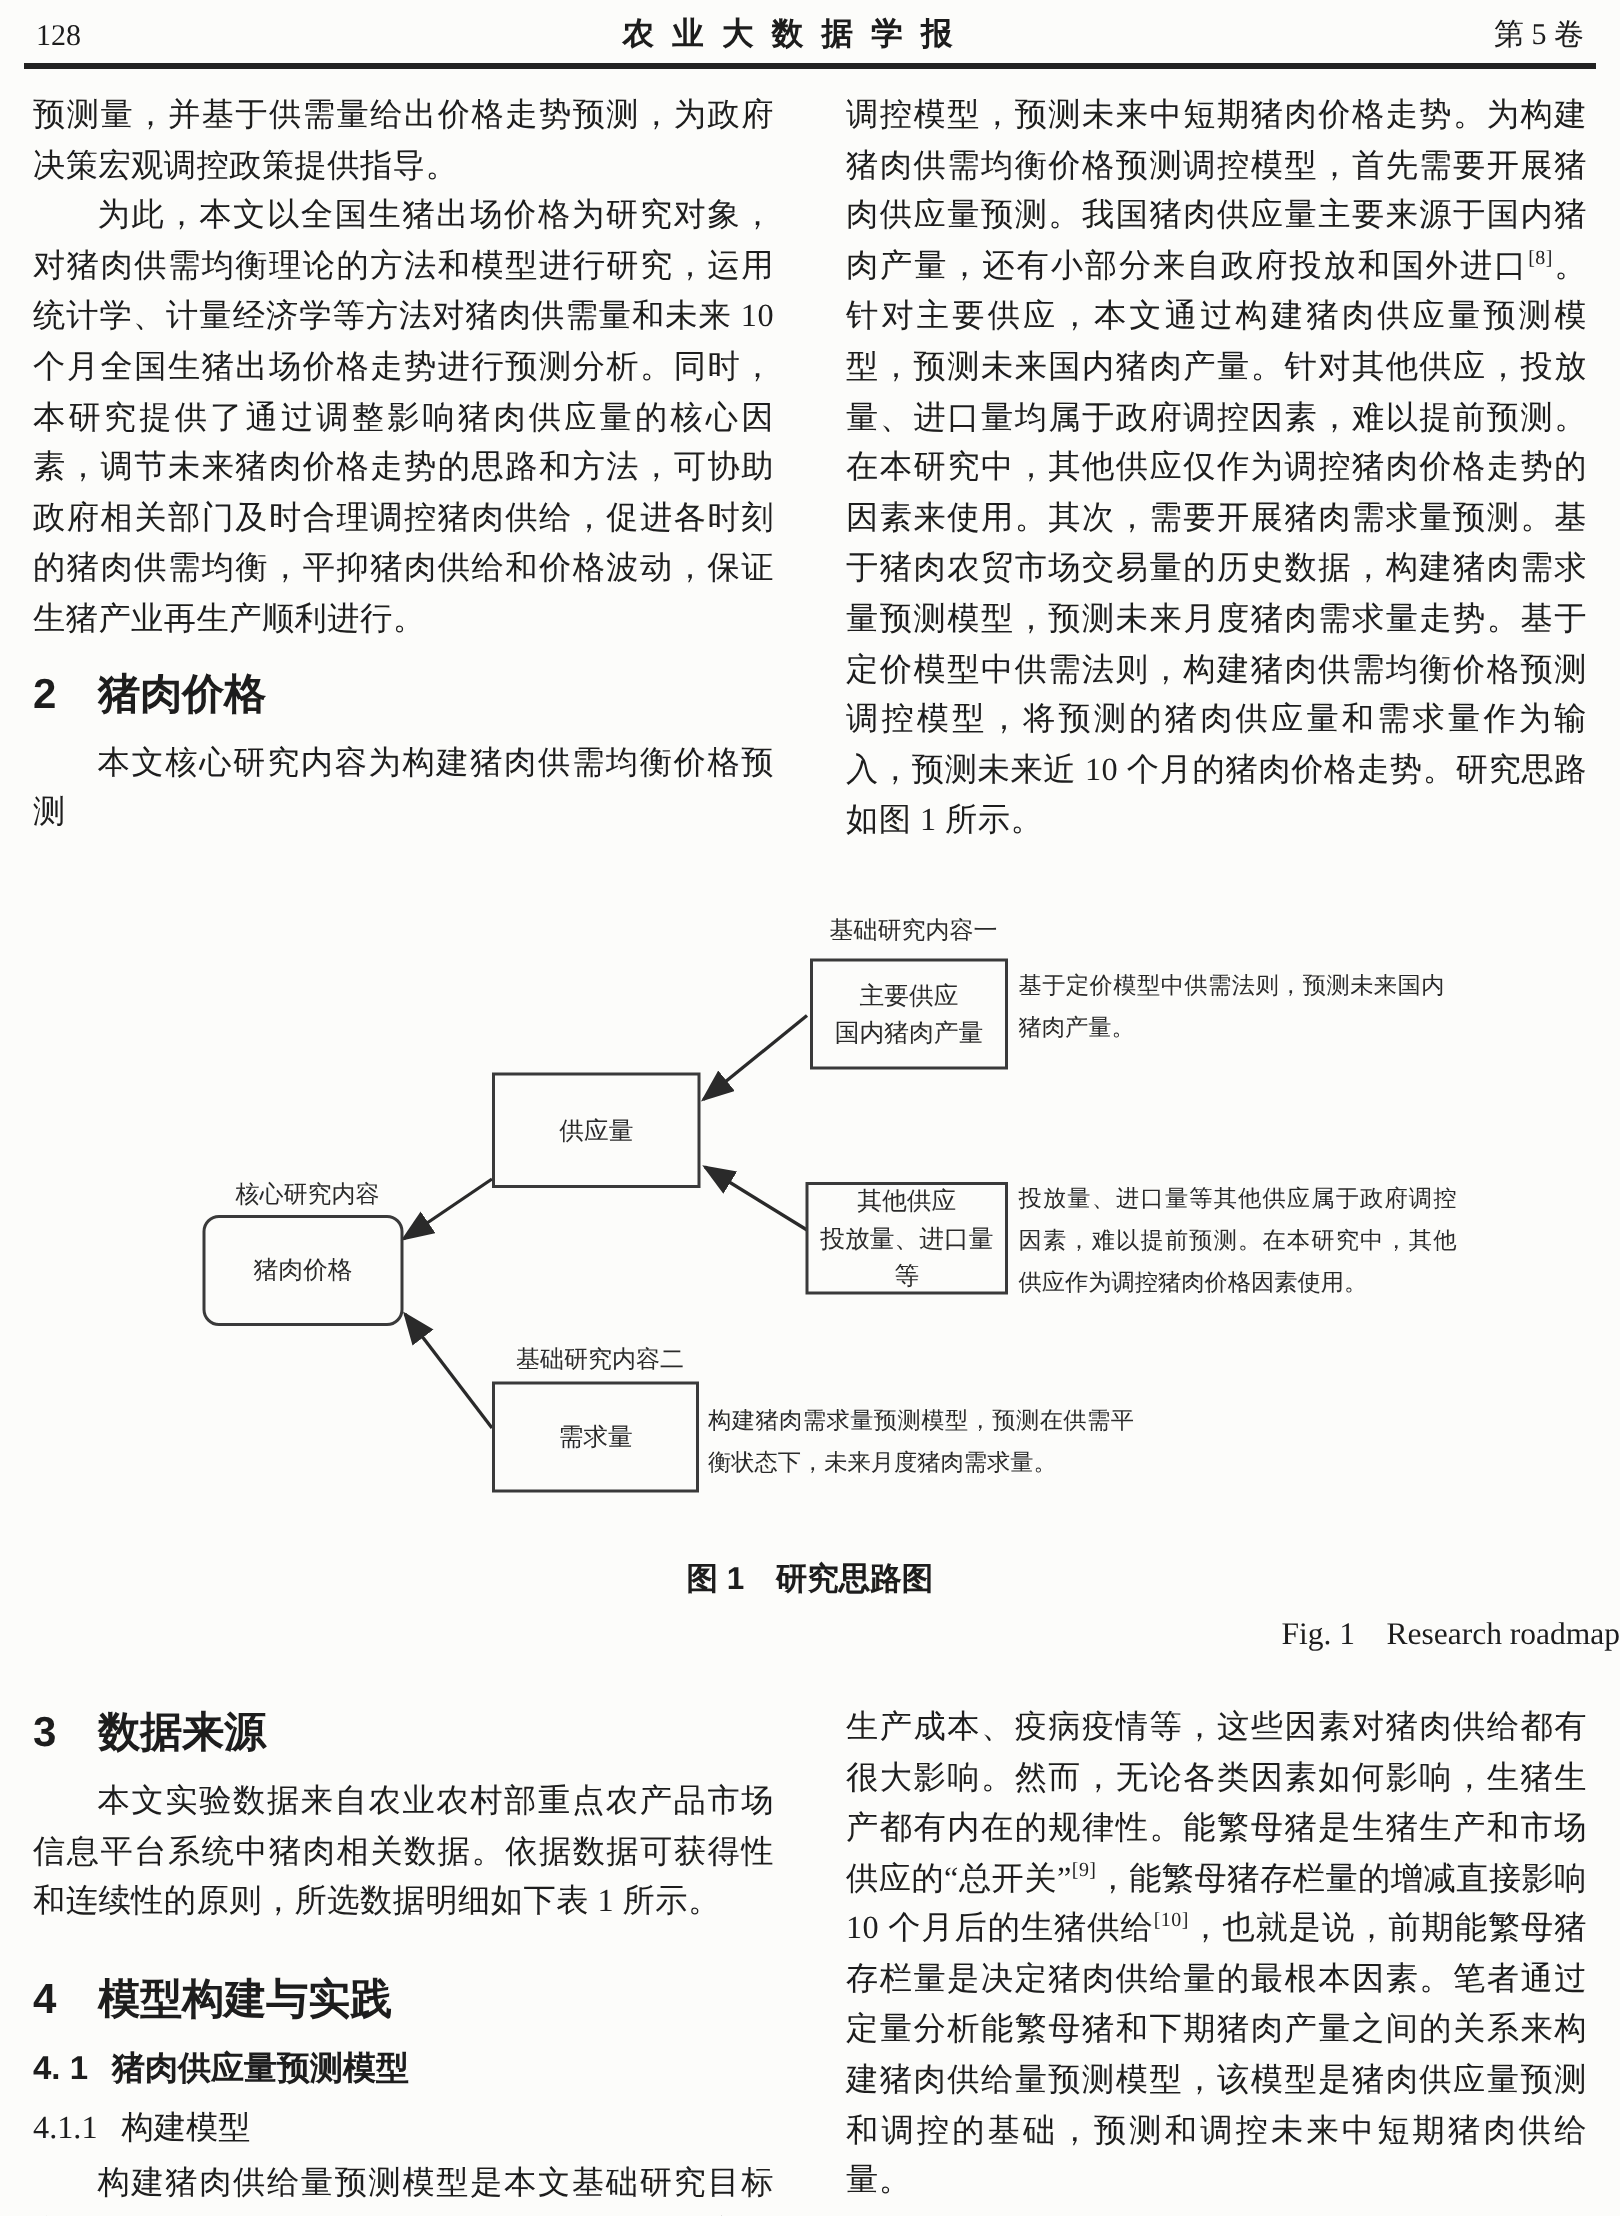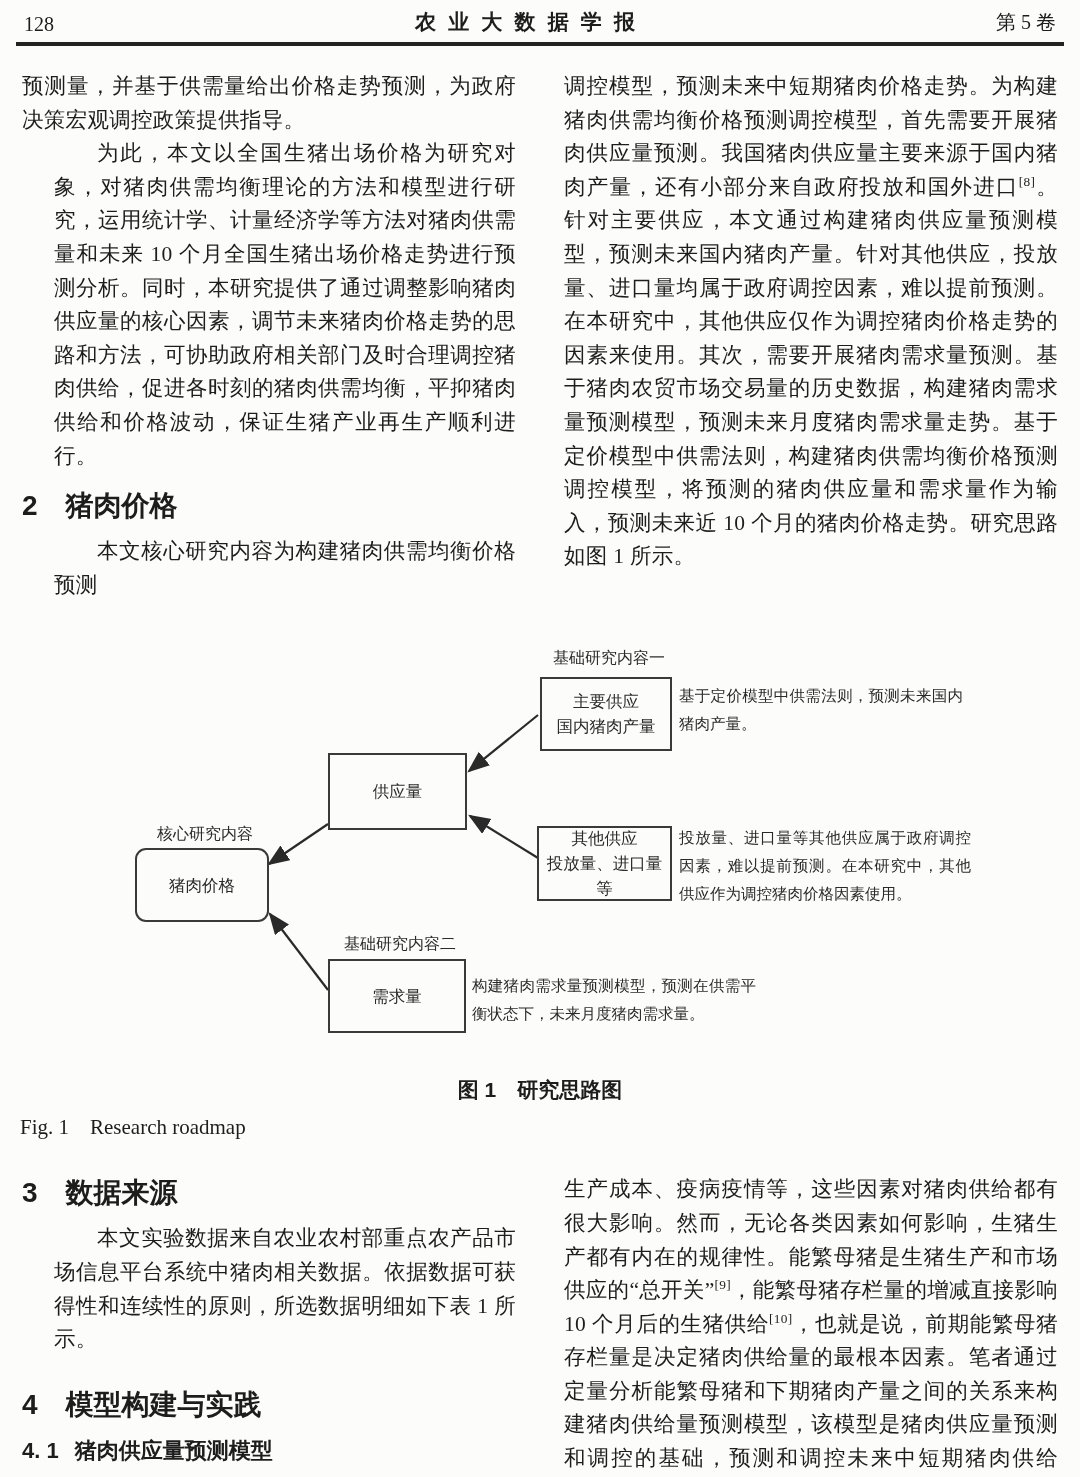--- a/index.html
+++ b/index.html
@@ -15,27 +15,27 @@
     padding:8px 24px 4px 24px;font-size:20px;
   }
   .hdr .journal{
     font-family:"Liberation Sans","DejaVu Sans",sans-serif;
     font-weight:600;font-size:21px;letter-spacing:0.58em;text-indent:0.58em;
   }
   .hdr-rule{border-bottom:4px solid #222;margin:2px 16px 0 16px;}
   
   .cols{
     display:grid;grid-template-columns:1fr 1fr;column-gap:48px;
-    padding:24px 22px 0 22px;
+    padding:14px 22px 0 22px;
   }
   p.body{
     margin:0;font-size:21.5px;line-height:33.6px;
     text-align:justify;letter-spacing:0.3px;
   }
-  p.body.indent{text-indent:2em;margin-left:32px;}
+  p.body.indent{text-indent:2em;}
   sup{font-size:0.62em;line-height:0;}
   h2.sec{
     font-family:"Liberation Sans","DejaVu Sans",sans-serif;
     font-size:28px;font-weight:700;line-height:40px;
     margin:13px 0 9px 0;
   }
   h2.sec .num{margin-right:28px;}
   h3.sub{
     font-family:"Liberation Sans","DejaVu Sans",sans-serif;
     font-size:22px;font-weight:700;line-height:34px;margin:5px 0 5px 0;
@@ -61,21 +61,21 @@
   .fnote{
     position:absolute;font-size:15.5px;line-height:28px;
     color:#2a2a2a;text-align:justify;
   }
   .fig-cap-zh{
     text-align:center;margin-top:28px;
     font-family:"Liberation Sans","DejaVu Sans",sans-serif;
     font-weight:700;font-size:21px;
   }
   .fig-cap-en{
-    text-align:left;margin-top:9px;font-size:21px;padding-left:20px;
+    text-align:right;margin-top:9px;font-size:21px;padding-left:20px;
   }
   .cols.bottom{padding-top:32px;}
 </style>
 </head>
 <body>
 
 <div>
 
   <div class="hdr">
     <span>128</span>

